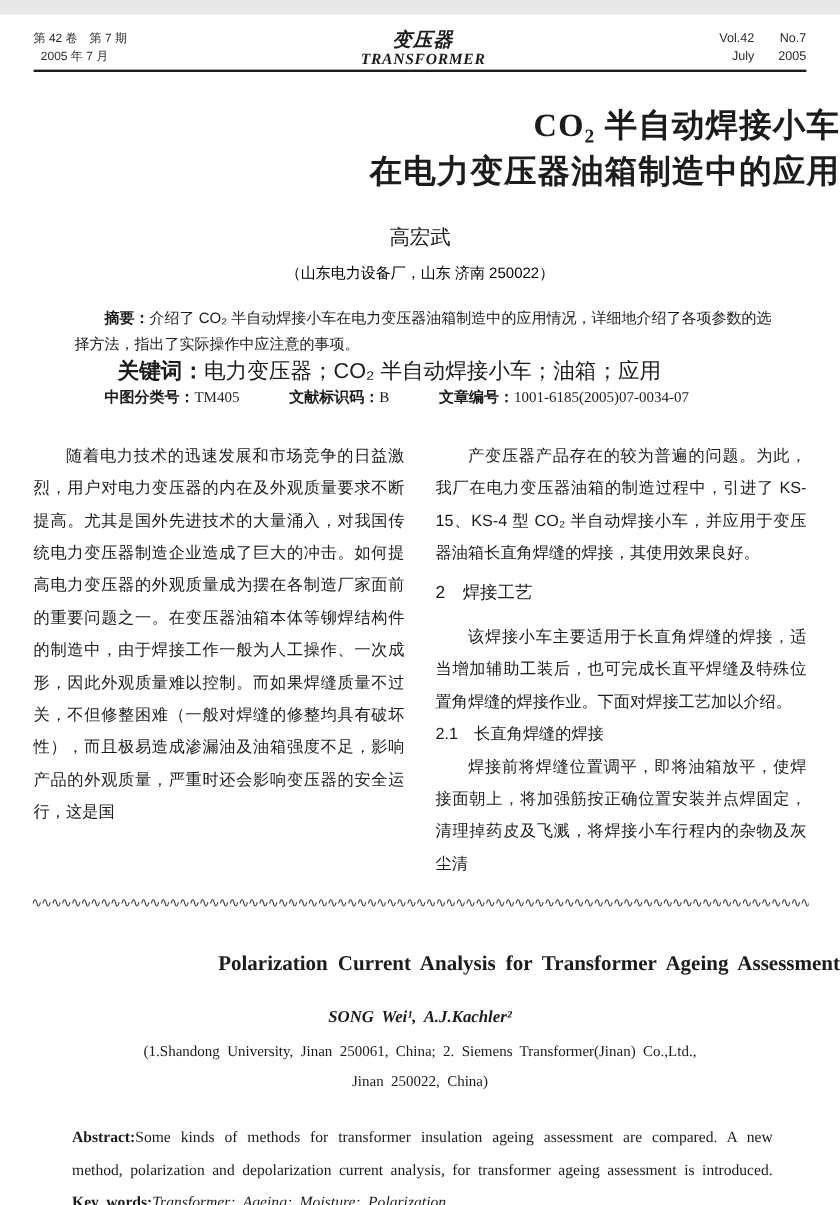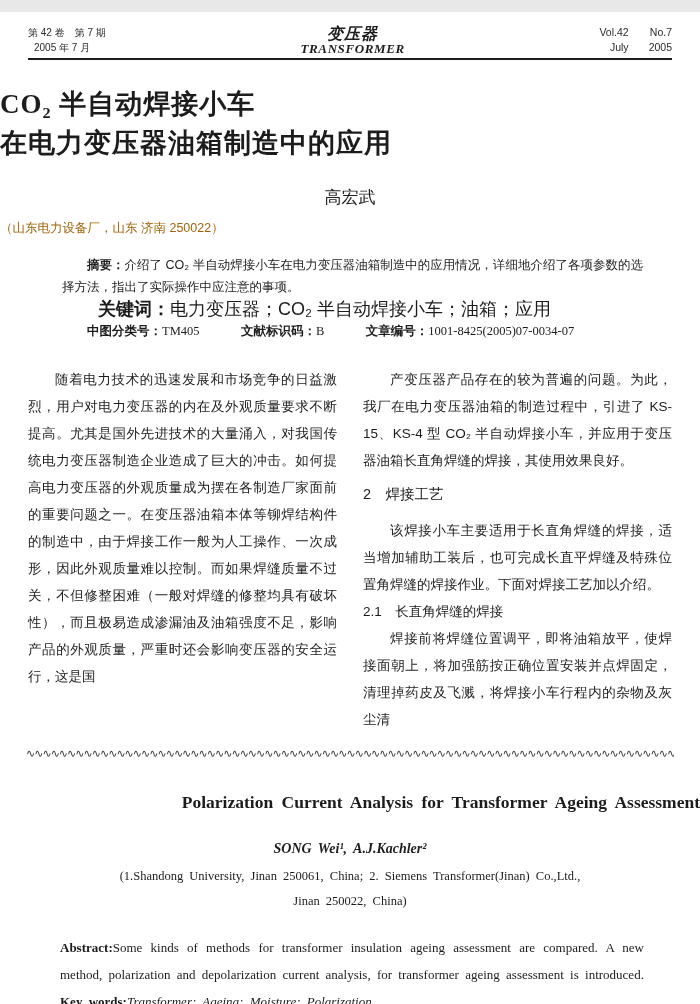--- a/index.html
+++ b/index.html
@@ -34,29 +34,29 @@
   .header-right {
     display: grid; grid-template-columns: auto auto;
     column-gap: 20px; row-gap: 0;
     justify-items: end;
     font-size: 10.5px; line-height: 15px; color: #2a2a2a;
   }
   .header-rule { border-bottom: 2px solid #1c1c1c; margin: 3px 28px 0 28px; }
 
   
   .cn-title {
-    text-align: left;
+    text-align: right;
     font-family: "Liberation Serif", "DejaVu Serif", serif;
     font-weight: 700;
     font-size: 27px; line-height: 39px;
     margin-top: 25px;
     letter-spacing: 1px;
   }
   .cn-author { text-align: center; font-size: 17px; margin-top: 23px; }
-  .cn-affil  { font-size: 12.5px; margin-top: 11px; color: #a16207; }
+  .cn-affil  { text-align: center; font-size: 12.5px; margin-top: 11px; color: #000000; }
 
   .abstract-block {
     margin: 17px 57px 0 62px;
     font-size: 12.5px; line-height: 22px;
     text-align: justify;
   }
   .abstract-block p { text-indent: 2em; }
   .lbl { font-weight: bold; }
   .kw-line { margin: 0 57px 0 62px; text-indent: 2em; font-size: 18px; line-height: 22px; }
   .meta-line { margin: 0 57px 0 62px; padding-left: 2em; font-size: 12.5px; line-height: 22px; }
@@ -150,21 +150,21 @@
     <span class="lbl">关键词：</span><span>电力变压器；CO₂ 半自动焊接小车；油箱；应用</span>
   </div>
   <div class="meta-line">
     <span class="group">
       <span class="lbl">中图分类号：</span><span class="meta-val">TM405</span>
     </span>
     <span class="group">
       <span class="lbl">文献标识码：</span><span class="meta-val">B</span>
     </span>
     <span class="group">
-      <span class="lbl">文章编号：</span><span class="meta-val">1001-8425(2005)07-0034-07</span>
+      <span class="lbl">文章编号：</span><span class="meta-val">1001-6185(2005)07-0034-07</span>
     </span>
   </div>
 
   <div class="columns">
     <div class="col col-left">
       <p>随着电力技术的迅速发展和市场竞争的日益激烈，用户对电力变压器的内在及外观质量要求不断提高。尤其是国外先进技术的大量涌入，对我国传统电力变压器制造企业造成了巨大的冲击。如何提高电力变压器的外观质量成为摆在各制造厂家面前的重要问题之一。在变压器油箱本体等铆焊结构件的制造中，由于焊接工作一般为人工操作、一次成形，因此外观质量难以控制。而如果焊缝质量不过关，不但修整困难（一般对焊缝的修整均具有破坏性），而且极易造成渗漏油及油箱强度不足，影响产品的外观质量，严重时还会影响变压器的安全运行，这是国</p>
     </div>
     <div class="col col-right">
       <p>产变压器产品存在的较为普遍的问题。为此，我厂在电力变压器油箱的制造过程中，引进了 KS-15、KS-4 型 CO₂ 半自动焊接小车，并应用于变压器油箱长直角焊缝的焊接，其使用效果良好。</p>
       <div class="sec-h1">2　焊接工艺</div>

